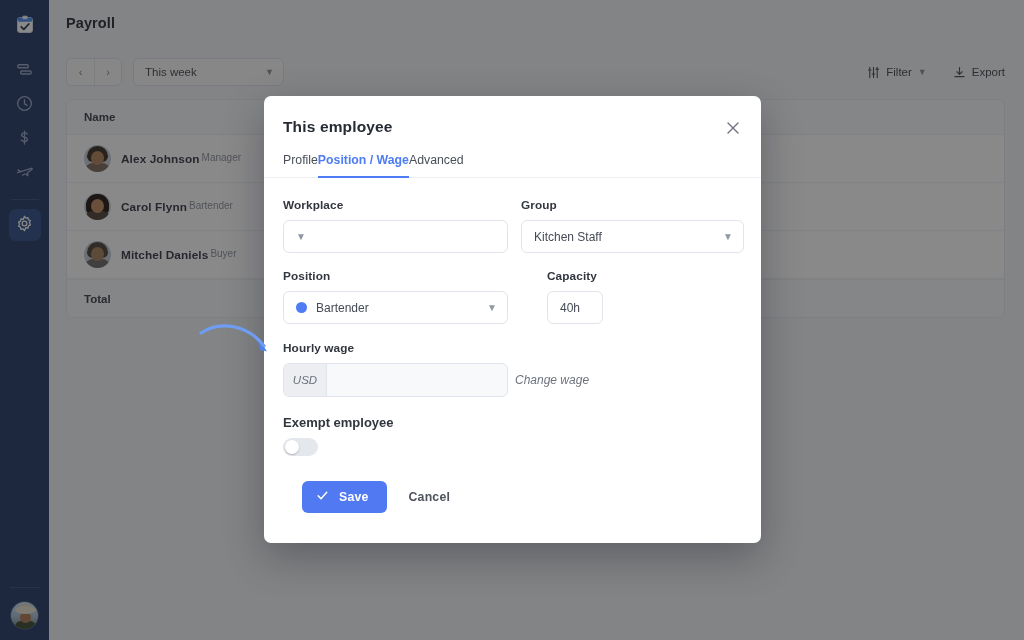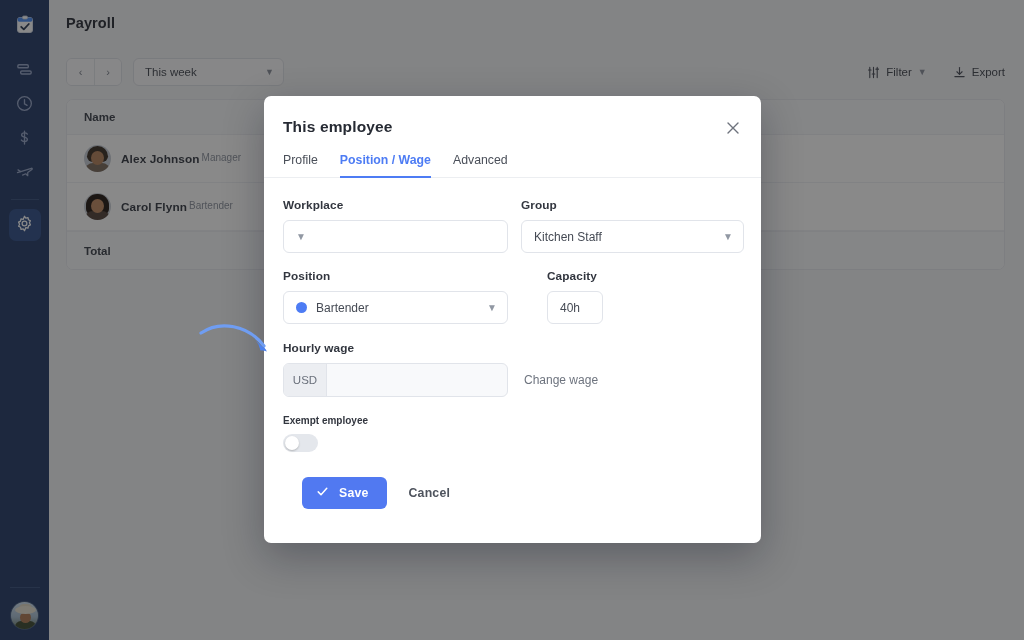--- a/index.html
+++ b/index.html
@@ -145,21 +145,21 @@
     overflow: hidden;
   }
   .m-head { padding: 22px 24px 0 19px; position: relative; }
   .m-title { font-size: 15.5px; font-weight: bold; color: #262a33; letter-spacing: .15px; }
   .m-close {
     position: absolute; right: 18px; top: 22px;
     width: 20px; height: 20px; color: #6e737d;
     display: flex; align-items: center; justify-content: center;
   }
   .m-tabs {
-    display: flex; gap: 22px;
+    display: flex; 
     padding: 17px 0 0 19px;
     border-bottom: 1px solid #eceef1;
   }
   .m-tab {
     font-size: 12.3px; color: #4a4f59;
     padding-bottom: 9px;
     border-bottom: 2px solid transparent;
     margin-bottom: -1px;
   }
   .m-tab.active { color: #4d7cf4; font-weight: bold; border-bottom-color: #4d7cf4; }
@@ -175,21 +175,21 @@
     display: flex; align-items: center; padding: 0 10px 0 12px;
     font-size: 12px; color: #454a54;
   }
   .sel .lbl { flex: 1 1 auto; display: flex; align-items: center; gap: 9px; }
   .sel .caret { color: #9198a3; font-size: 10px; }
   .dot { width: 11px; height: 11px; border-radius: 50%; background: #4d7cf4; flex: 0 0 11px; }
   .w-225 { width: 225px; }
   .w-223 { width: 223px; }
   .w-56  { width: 56px; }
 
-  .wage-wrap { display: flex; align-items: center; gap: 16px; margin-top: 16px; }
+  .wage-wrap { display: flex; align-items: center; gap: 7px; margin-top: 16px; font-style: italic; }
   .wage-label-row { margin-bottom: 8px; }
   .wage-box {
     width: 225px; height: 34px;
     border: 1px solid #e1e4ea; border-radius: 6px;
     display: flex; overflow: hidden; background: #f8f9fb;
   }
   .wage-cur {
     width: 43px; display: flex; align-items: center; justify-content: center;
     background: #eceef2; color: #6a707b; font-size: 11.5px;
     border-right: 1px solid #e1e4ea;
@@ -198,21 +198,21 @@
     flex: 1 1 auto; display: flex; align-items: center; justify-content: space-between;
     padding: 0 11px 0 11px; font-size: 12.3px; color: #3c414b; background: #f8f9fb;
   }
   .info-ic {
     width: 14px; height: 14px; border-radius: 50%;
     border: 1px solid #9aa0ab; color: #9aa0ab;
     font-size: 9px; line-height: 12px; text-align: center; font-family: "Liberation Serif", serif;
   }
   .change-wage { font-size: 12px; color: #6d737e; }
 
-  .exempt-label { font-size: 10px; font-weight: bold; color: #32363f; margin: 18px 0 8px 0; }
+  .exempt-label { font-size: 13px; font-weight: bold; color: #32363f; margin: 18px 0 8px 0; }
   .toggle {
     width: 35px; height: 18px; border-radius: 10px; background: #e4e7ec;
     display: flex; align-items: center; padding: 2px;
   }
   .toggle .knob { width: 14px; height: 14px; border-radius: 50%; background: #ffffff; box-shadow: 0 1px 2px rgba(0,0,0,.22); }
 
   .m-foot { display: flex; align-items: center; gap: 10px; padding: 25px 0 0 19px; }
   .btn-save {
     height: 32px; padding: 0 18px 0 14px; border-radius: 6px;
     background: #5179f1; color: #ffffff;
@@ -369,20 +369,34 @@
                 <span class="sh"></span>
                 <span class="fc"></span>
               </span>
             <span class="emp-txt">
               <span class="emp-name">Carol Flynn</span>
               <span class="emp-role">Bartender</span>
             </span>
           </div>
         </div>
 
+        <div class="t-row">
+          <div class="emp">
+            <span class="ava a3">
+                <span class="bg"></span>
+                <span class="hair"></span>
+                <span class="sh"></span>
+                <span class="fc"></span>
+              </span>
+            <span class="emp-txt">
+              <span class="emp-name">Mitchel Daniels</span>
+              <span class="emp-role">Buyer</span>
+            </span>
+          </div>
+        </div>
 
         <div class="t-total">
           <span>Total</span>
         </div>
       </div>
     </div>
   </div>
 
   <div id="overlay"></div>
 

